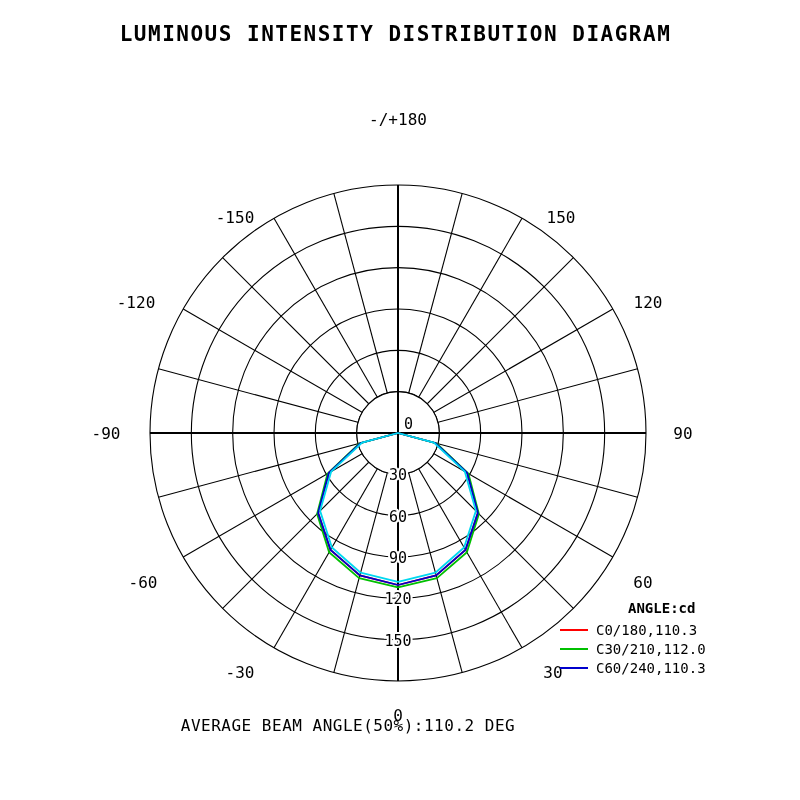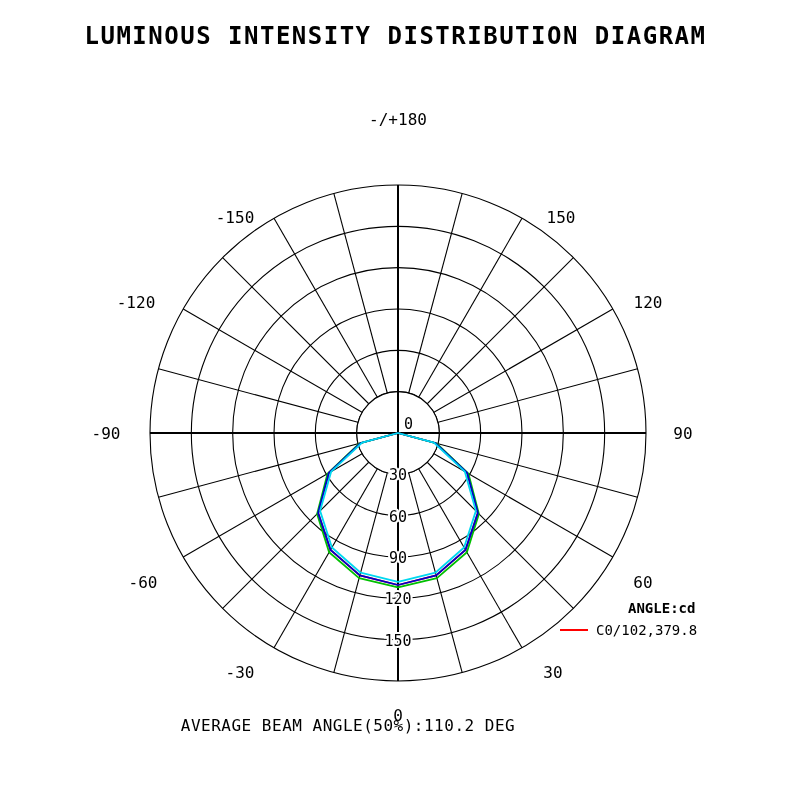--- a/index.html
+++ b/index.html
@@ -15,21 +15,21 @@
     color: #000000;
     overflow: hidden;
   }
   #title {
     position: absolute;
     top: 22px;
     left: 0;
     width: 791px;
     text-align: center;
     font-family: "DejaVu Sans Mono", monospace;
-    font-size: 24px;
+    font-size: 21px;
     font-weight: bold;
     letter-spacing: 1.5px;
   }
   #polar-wrap {
     position: absolute;
     left: 0;
     top: 0;
     width: 712px;
     height: 800px;
   }
@@ -160,17 +160,25 @@
         <text x="398" y="604.3333333333334" class="ring-label" text-anchor="middle" stroke="#ffffff" stroke-width="4" paint-order="stroke">120</text>
         <text x="398" y="645.6666666666666" class="ring-label" text-anchor="middle" stroke="#ffffff" stroke-width="4" paint-order="stroke">150</text>
       </g>
   </svg>
 </div>
 
 <div id="legend">
   <div class="unit">ANGLE:cd</div>
   <div class="row">
     <span class="swatch" style="border-top-color: rgb(255, 0, 0);"></span>
-    <span class="lbl">C0/102,379.8</span>
+    <span class="lbl">C0/180,110.3</span>
+  </div>
+  <div class="row">
+    <span class="swatch" style="border-top-color: rgb(0, 192, 0);"></span>
+    <span class="lbl">C30/210,112.0</span>
+  </div>
+  <div class="row">
+    <span class="swatch" style="border-top-color: rgb(0, 0, 204);"></span>
+    <span class="lbl">C60/240,110.3</span>
   </div>
 </div>
 
 <div id="footer">AVERAGE BEAM ANGLE(50%):110.2 DEG</div>
 
 </body></html>

